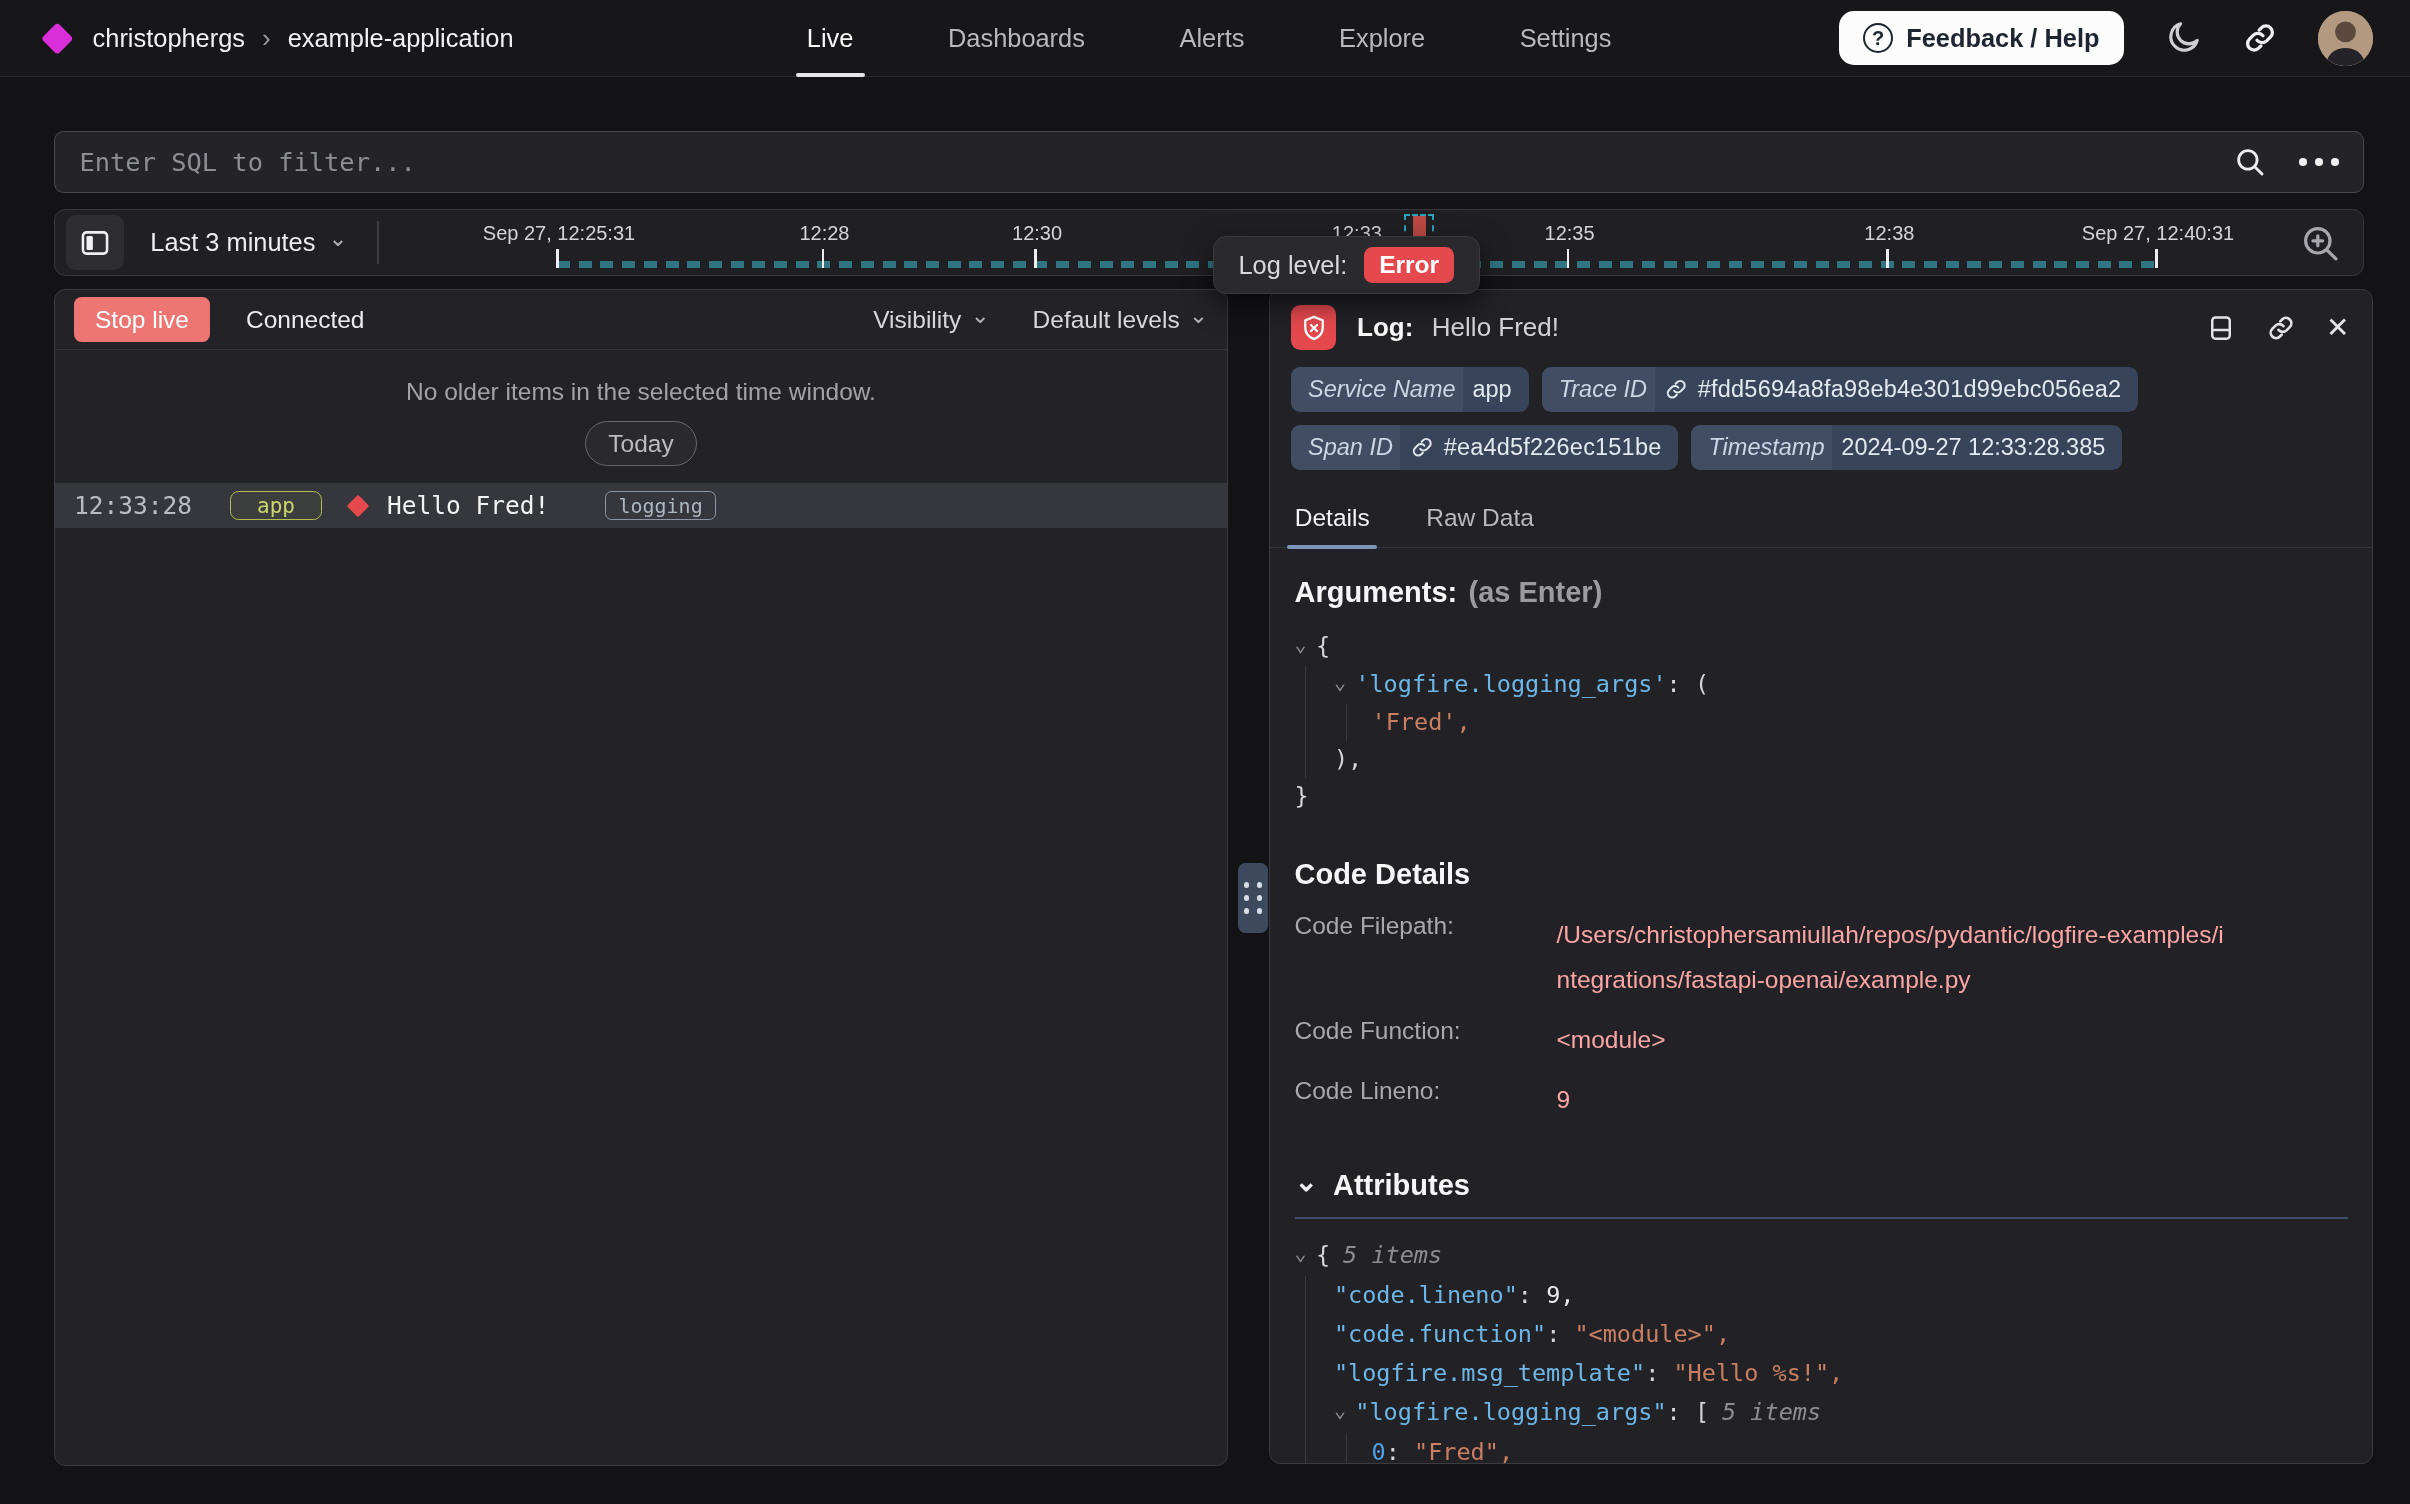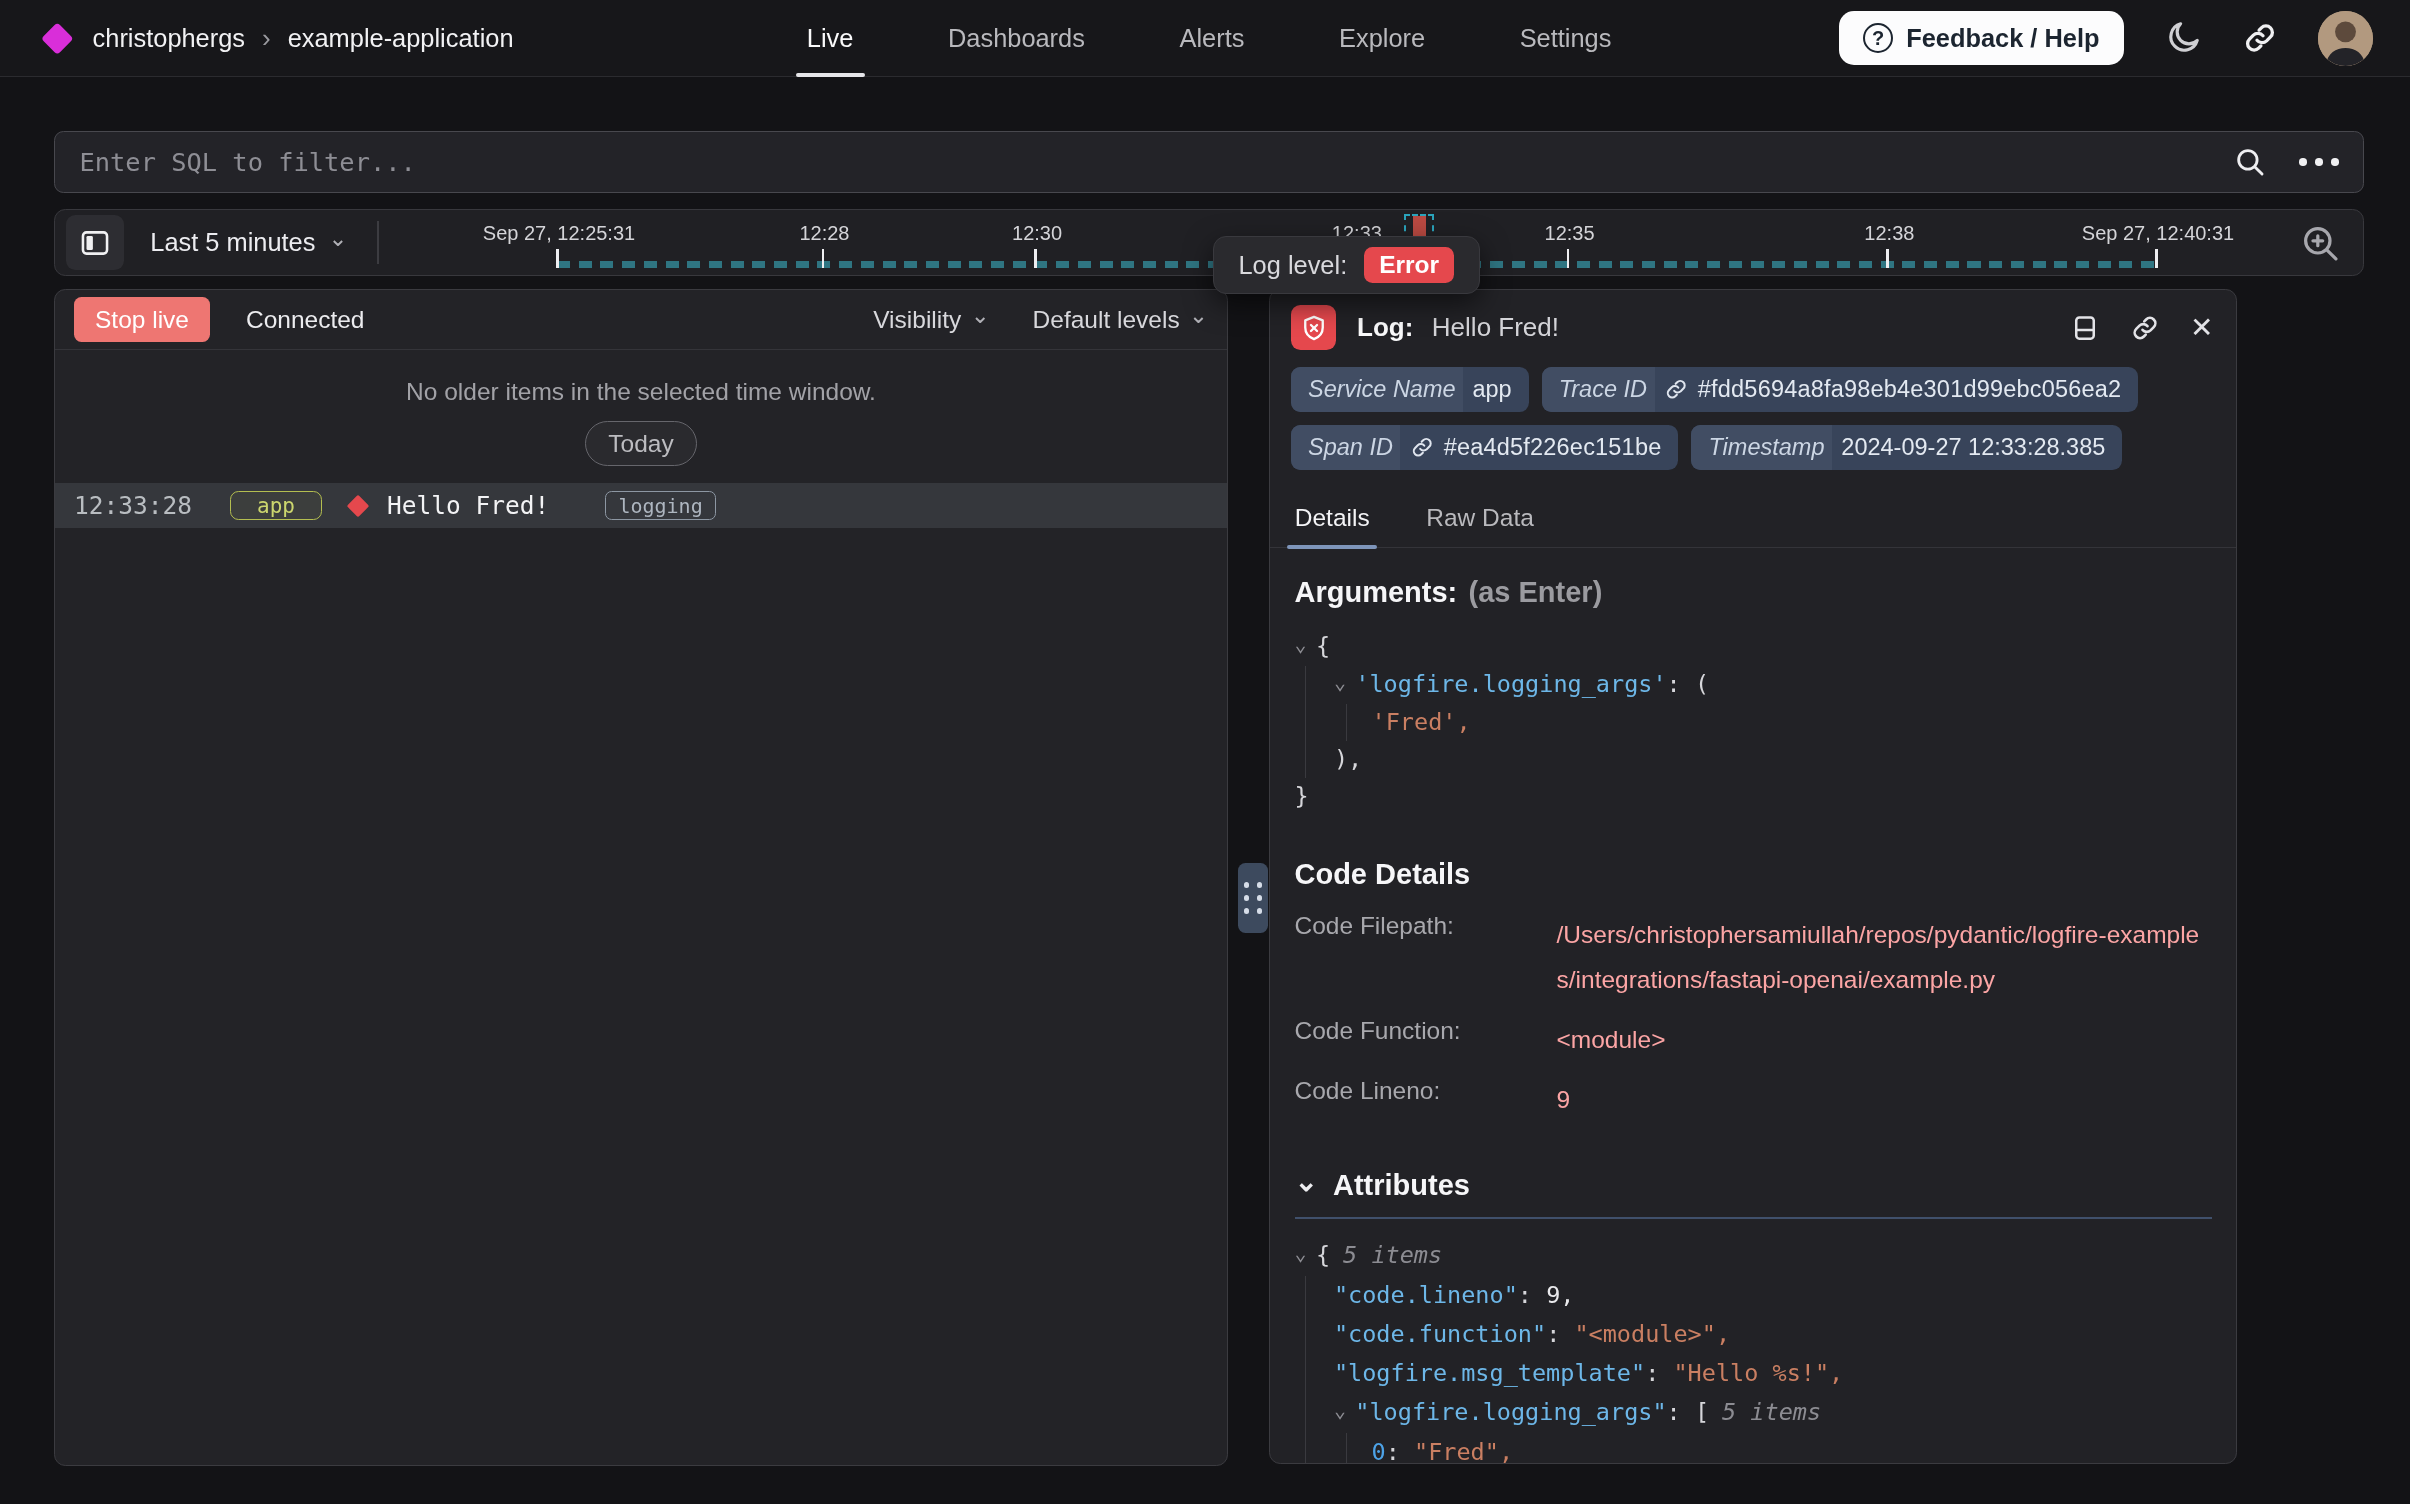--- a/index.html
+++ b/index.html
@@ -110,21 +110,21 @@
     background:#e5484d; color:#fff; font-size:24.5px; font-weight:700;
     border-radius:8.5px; padding:3.8px 15px;
   }
 
   
   .panel {
     position:absolute; background:#232327; border:1.9px solid #3b3b40; border-radius:11.3px;
     overflow:hidden;
   }
   .live-panel  { left:54px;  top:289px; width:1174px; height:1177px; }
-  .detail-panel{ left:1269px; top:289px; width:968px; height:1175px; background:#222226; }
+  .detail-panel{ left:1269px; top:289px; width:1104px; height:1175px; background:#222226; }
 
   .drag-handle {
     position:absolute; left:1238px; top:863px; width:30px; height:70px;
     background:#3d4a5e; border-radius:7.5px; z-index:5;
     display:grid; grid-template-columns:repeat(2,5.6px); grid-template-rows:repeat(3,5.6px);
     gap:7.5px; align-content:center; justify-content:center; cursor:col-resize;
   }
   .drag-handle i { width:5.6px; height:5.6px; border-radius:50%; background:#d6dde8; }
 
   
@@ -305,21 +305,21 @@
 </div>
 
 <div class="timeline-bar">
   <button class="panel-toggle">
     <svg width="34" height="34" viewBox="0 0 24 24" fill="none" stroke="#f0f0f2" stroke-width="1.8">
         <rect x="3.5" y="4.5" width="17" height="15" rx="2.5"></rect>
         <rect x="6" y="7" width="4.5" height="10" rx="1" fill="#f0f0f2" stroke="none"></rect>
       </svg>
   </button>
   <div class="range-select">
-    <span class="range-label">Last 5 minutes</span>
+    <span class="range-label">Last 3 minutes</span>
     <span class="chev">⌄</span>
   </div>
   <div class="tl-divider"></div>
 
   <div class="tl-track">
     <div class="tl-baseline"></div>
 
     <div class="tick" style="left:0%">
       <span class="tick-line"></span>
         <span class="tick-label">Sep 27, 12:25:31</span>

